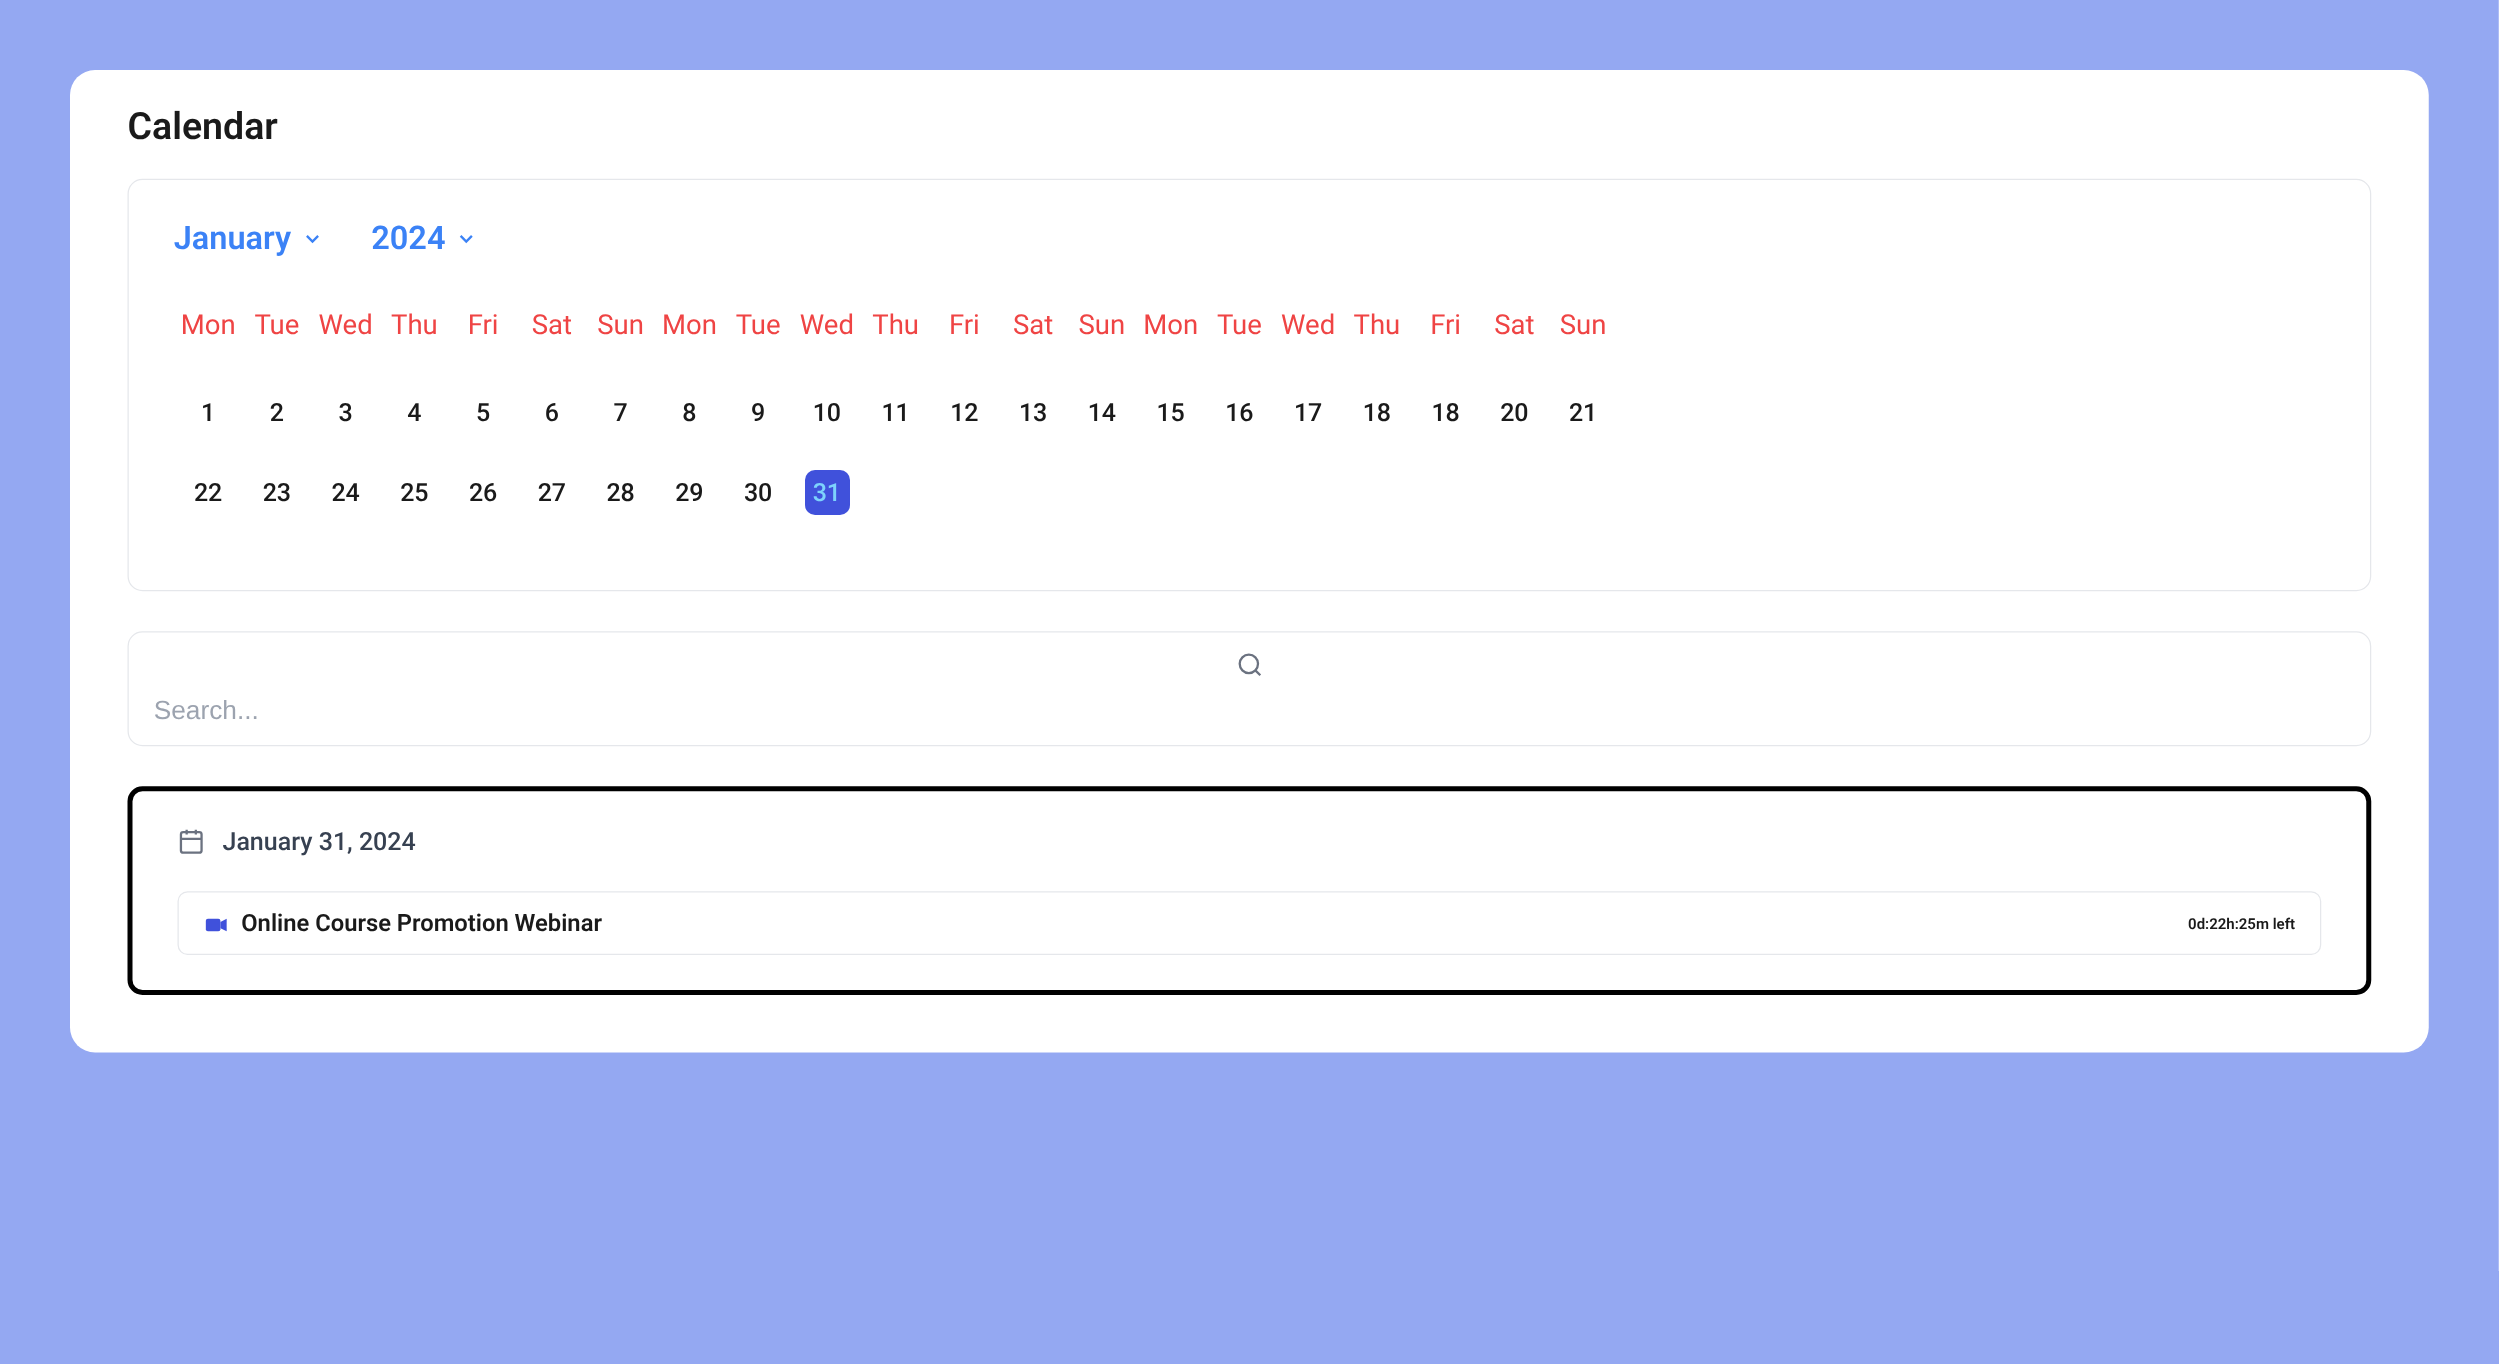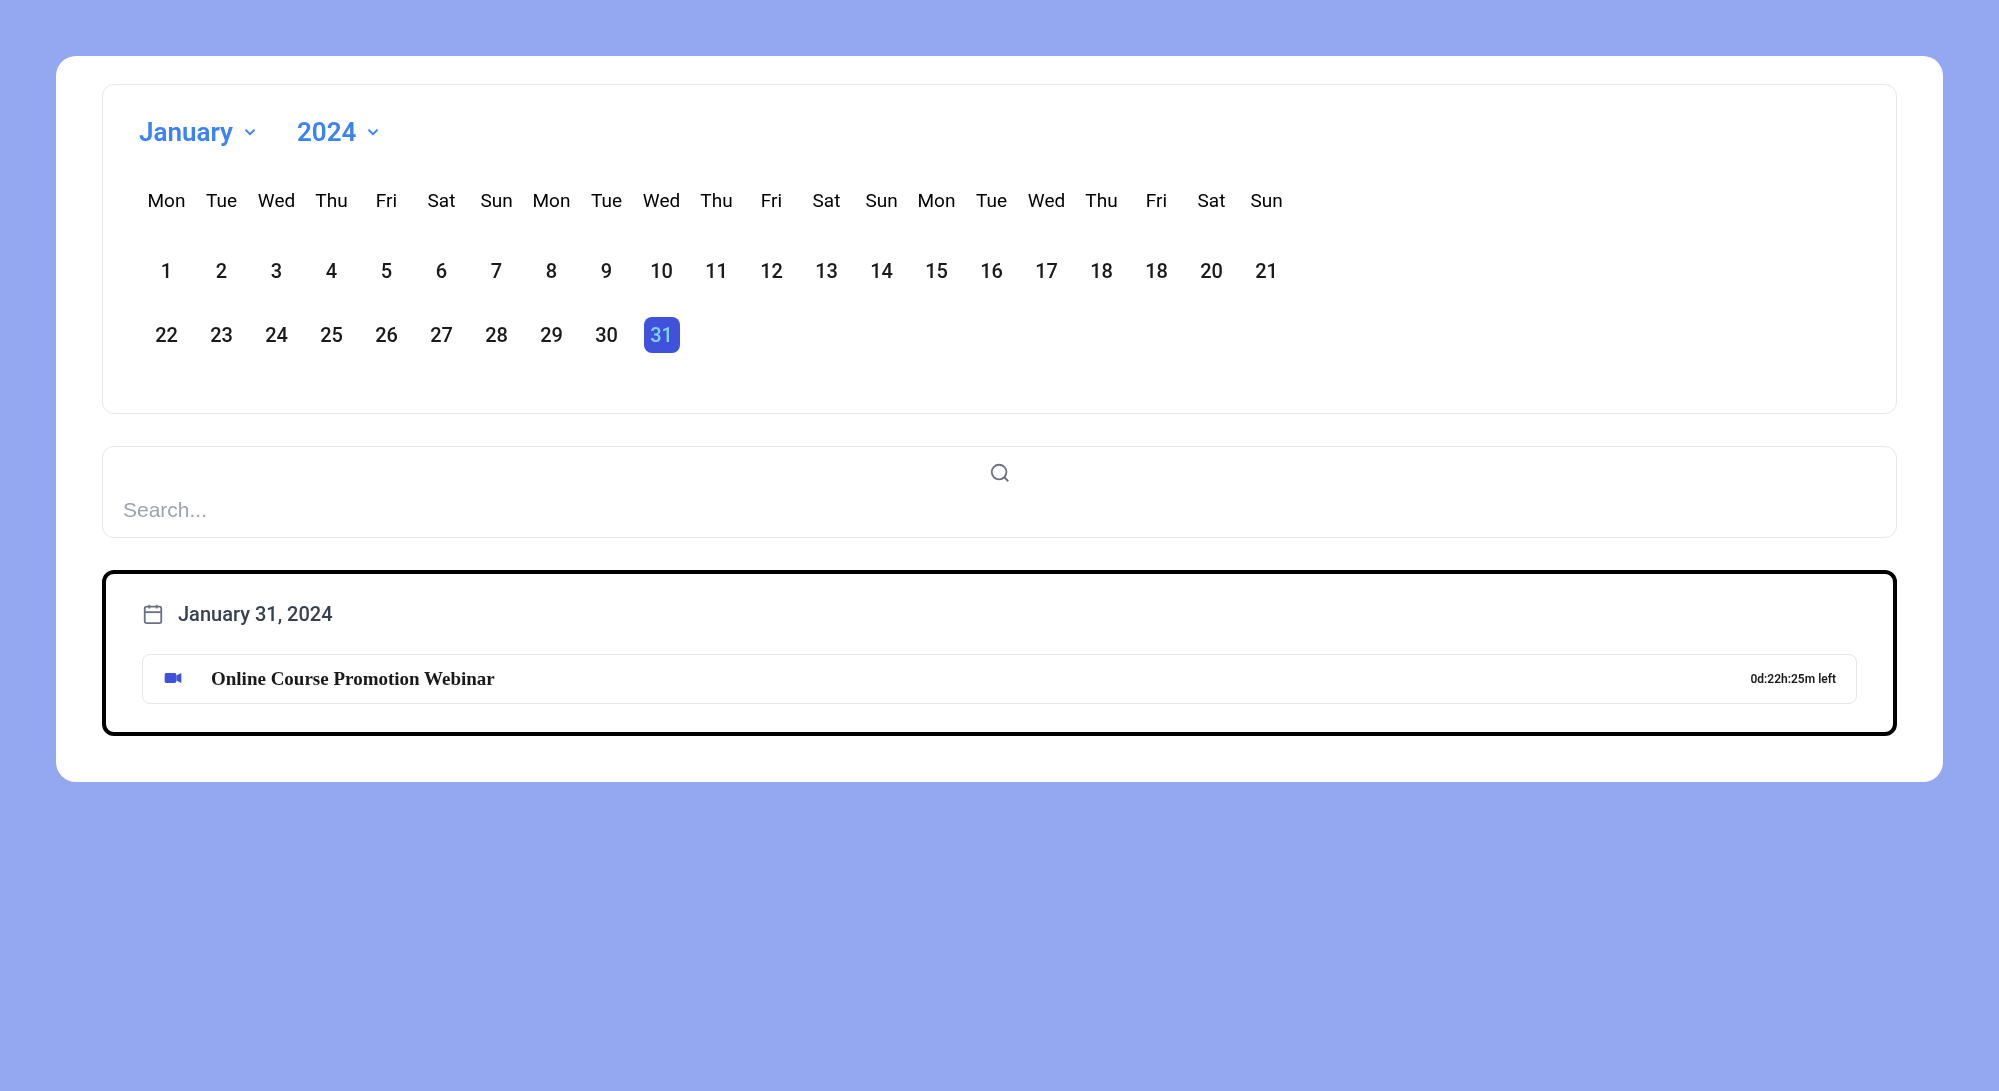--- a/index.html
+++ b/index.html
@@ -53,22 +53,22 @@
     flex-wrap: wrap;
     gap: 0;
   }
   .day-col {
     width: 55px;
     display: flex;
     flex-direction: column;
     align-items: center;
   }
   .day-header {
-    color: #000000;
-    font-size: 19px;
+    color: #ef4444;
+    font-size: 22px;
     font-weight: 400;
     margin-bottom: 40px;
     height: 24px;
   }
   .day-number {
     font-size: 20px;
     font-weight: 500;
     color: #1a1a1a;
     width: 36px;
     height: 36px;
@@ -138,23 +138,22 @@
     border: 1px solid #e5e7eb;
     border-radius: 8px;
     padding: 13px 20px;
     display: flex;
     align-items: center;
     justify-content: space-between;
     cursor: pointer;
   }
   .event-left {
     display: flex;
-    align-items: flex-start;
-    gap: 28px;
-    font-family: Liberation Serif, serif;
+    align-items: flex-end;
+    gap: 10px;
   }
   .event-left svg {
     width: 20px;
     height: 20px;
     color: #4051db;
   }
   .event-title {
     font-size: 19px;
     font-weight: 600;
     color: #1a1a1a;
@@ -162,20 +161,21 @@
   .event-time {
     font-size: 12px;
     font-weight: 600;
     color: #1a1a1a;
   }
 </style>
 </head>
 <body>
 
 <div class="card">
+  <h1 class="page-title">Calendar</h1>
 
   <div class="calendar-box">
     <div class="month-year-row">
       <div class="selector">
         <span>January</span>
         <svg viewBox="0 0 24 24" fill="none" stroke="currentColor" stroke-width="2.5">
             <polyline points="6 9 12 15 18 9"></polyline>
           </svg>
       </div>
       <div class="selector">

